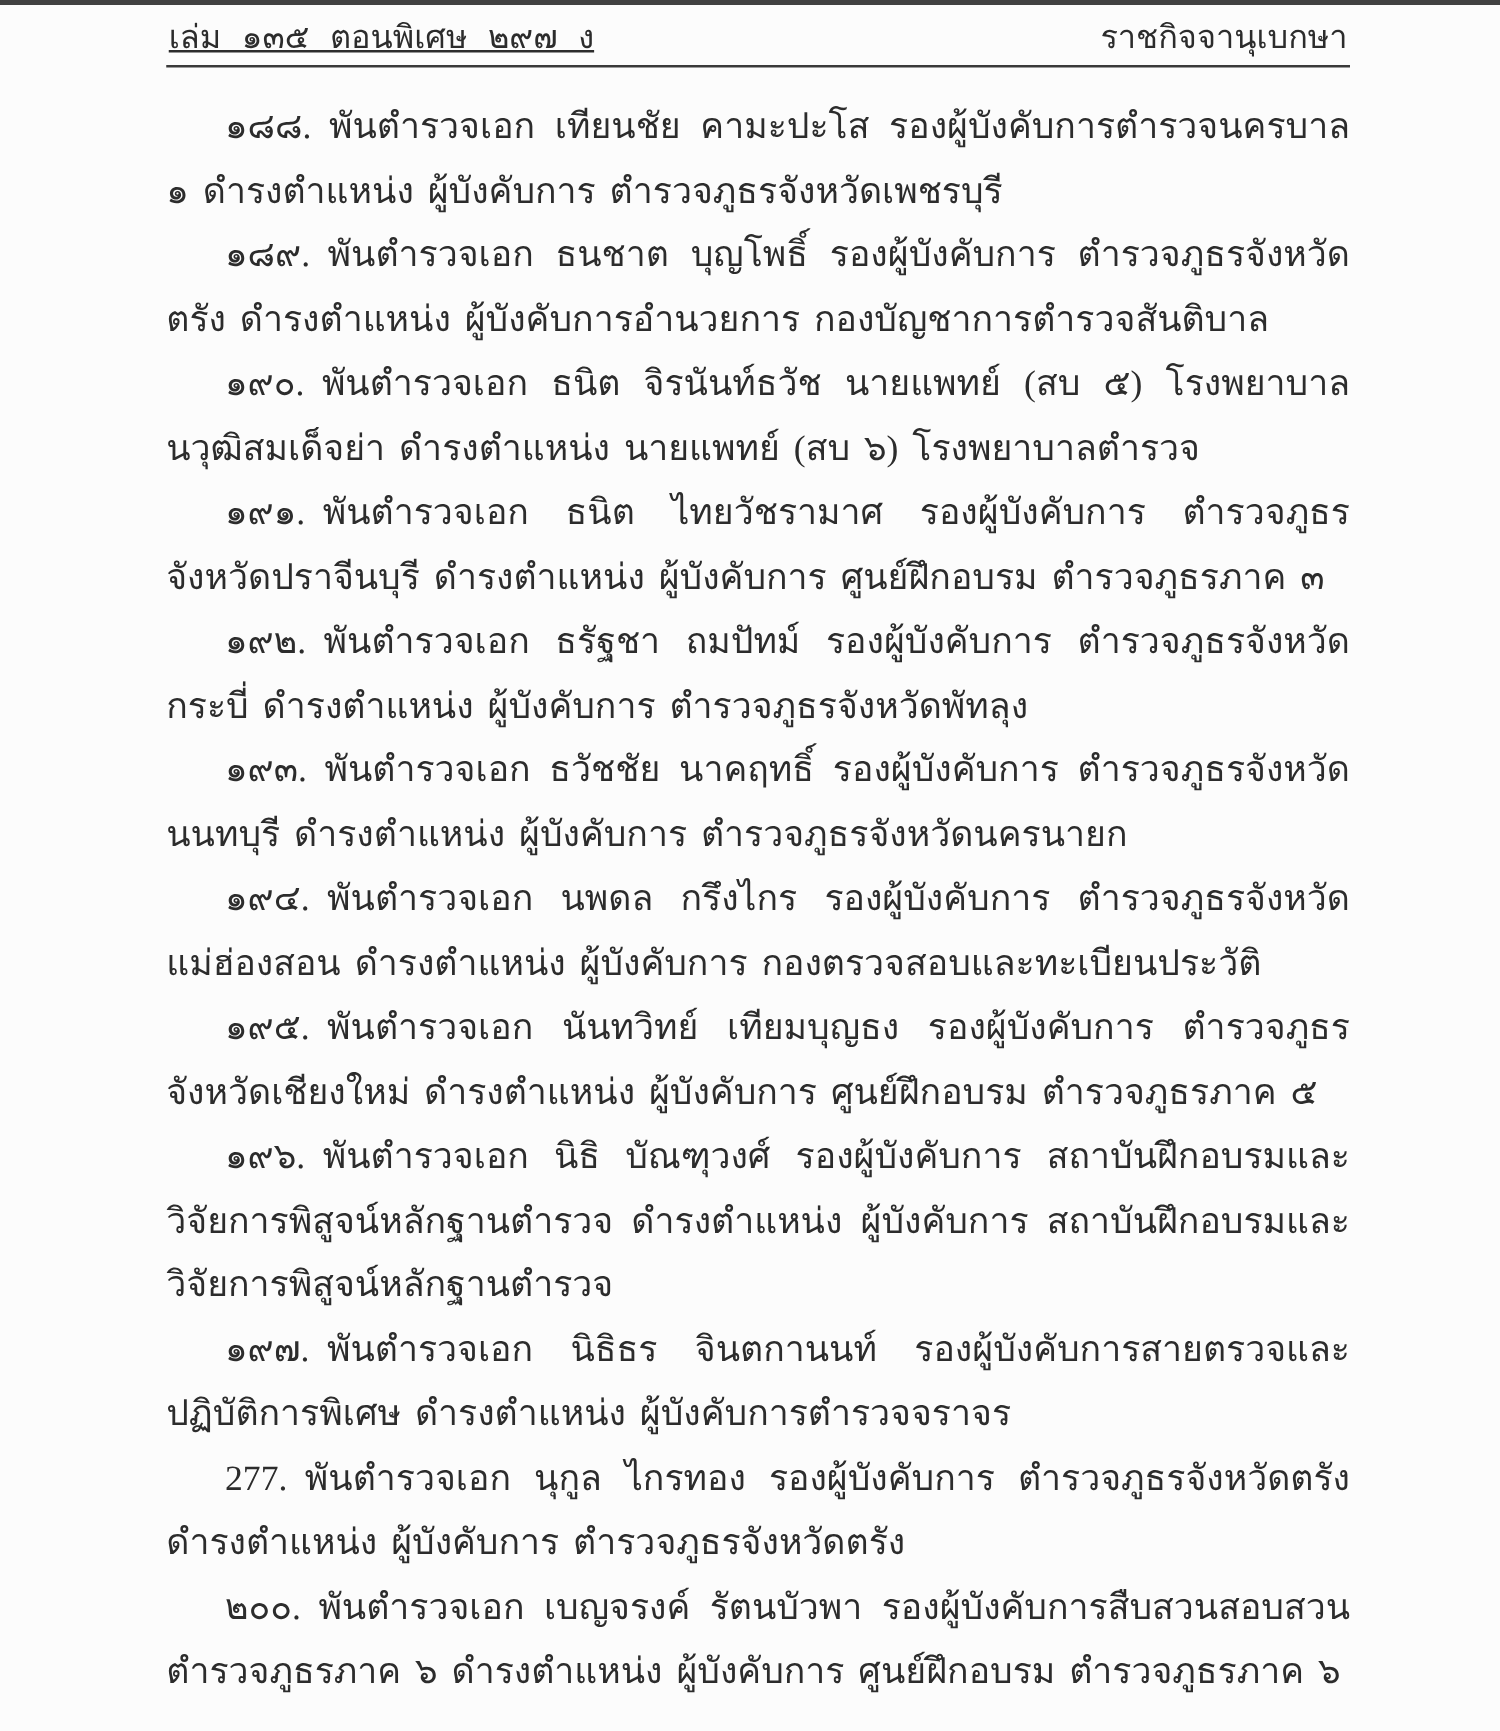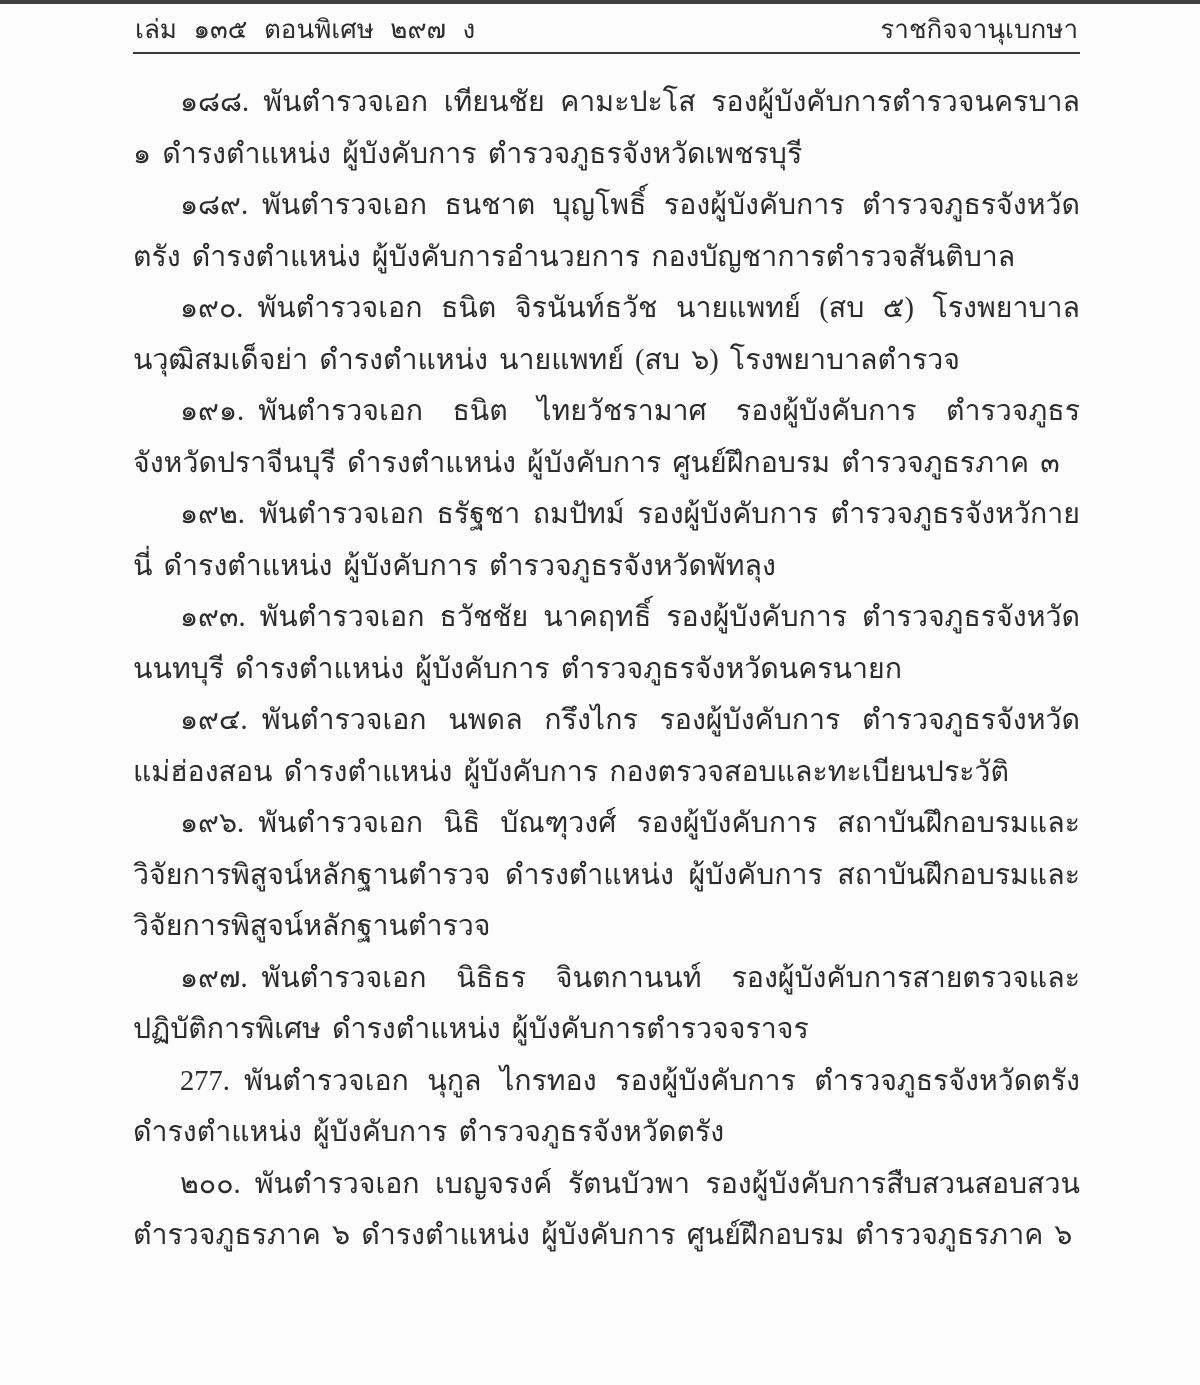--- a/index.html
+++ b/index.html
@@ -24,21 +24,21 @@
     display: flex;
     justify-content: space-between;
     align-items: baseline;
     font-size: 26px;
     line-height: 32px;
     border-bottom: 2px solid #3a3a3a;
     padding: 2px 2px 6px 2px;
     word-spacing: 10px;
     white-space: nowrap;
   }
-  .gazette-header .hdr-left   { text-align: left; }
+  .gazette-header .hdr-left   { text-align: left; text-decoration: underline; }
   .gazette-header .hdr-center { text-align: center; }
   .gazette-header .hdr-right  { text-align: right; }
   .doc-body {
     padding-top: 22px;
     font-size: 28.5px;
     line-height: 51.5px;
   }
   .entry {
     margin: 0;
     text-indent: 47px;
@@ -72,31 +72,34 @@
 
   <p class="entry">
     <span class="entry-number">๑๙๐.</span><span class="entry-text">พันตำรวจเอก ธนิต จิรนันท์ธวัช นายแพทย์ (สบ ๕) โรงพยาบาลนวุฒิสมเด็จย่า ดำรงตำแหน่ง นายแพทย์ (สบ ๖) โรงพยาบาลตำรวจ</span>
   </p>
 
   <p class="entry">
     <span class="entry-number">๑๙๑.</span><span class="entry-text">พันตำรวจเอก ธนิต ไทยวัชรามาศ รองผู้บังคับการ ตำรวจภูธรจังหวัดปราจีนบุรี ดำรงตำแหน่ง ผู้บังคับการ ศูนย์ฝึกอบรม ตำรวจภูธรภาค ๓</span>
   </p>
 
   <p class="entry">
-    <span class="entry-number">๑๙๒.</span><span class="entry-text">พันตำรวจเอก ธรัฐชา ถมปัทม์ รองผู้บังคับการ ตำรวจภูธรจังหวักายนี่ ดำรงตำแหน่ง ผู้บังคับการ ตำรวจภูธรจังหวัดพัทลุง</span>
+    <span class="entry-number">๑๙๒.</span><span class="entry-text">พันตำรวจเอก ธรัฐชา ถมปัทม์ รองผู้บังคับการ ตำรวจภูธรจังหวัดกระบี่ ดำรงตำแหน่ง ผู้บังคับการ ตำรวจภูธรจังหวัดพัทลุง</span>
   </p>
 
   <p class="entry">
     <span class="entry-number">๑๙๓.</span><span class="entry-text">พันตำรวจเอก ธวัชชัย นาคฤทธิ์ รองผู้บังคับการ ตำรวจภูธรจังหวัดนนทบุรี ดำรงตำแหน่ง ผู้บังคับการ ตำรวจภูธรจังหวัดนครนายก</span>
   </p>
 
   <p class="entry">
     <span class="entry-number">๑๙๔.</span><span class="entry-text">พันตำรวจเอก นพดล กรึงไกร รองผู้บังคับการ ตำรวจภูธรจังหวัดแม่ฮ่องสอน ดำรงตำแหน่ง ผู้บังคับการ กองตรวจสอบและทะเบียนประวัติ</span>
   </p>
 
+  <p class="entry">
+    <span class="entry-number">๑๙๕.</span><span class="entry-text">พันตำรวจเอก นันทวิทย์ เทียมบุญธง รองผู้บังคับการ ตำรวจภูธรจังหวัดเชียงใหม่ ดำรงตำแหน่ง ผู้บังคับการ ศูนย์ฝึกอบรม ตำรวจภูธรภาค ๕</span>
+  </p>
 
   <p class="entry">
     <span class="entry-number">๑๙๖.</span><span class="entry-text">พันตำรวจเอก นิธิ บัณฑุวงศ์ รองผู้บังคับการ สถาบันฝึกอบรมและวิจัยการพิสูจน์หลักฐานตำรวจ ดำรงตำแหน่ง ผู้บังคับการ สถาบันฝึกอบรมและวิจัยการพิสูจน์หลักฐานตำรวจ</span>
   </p>
 
   <p class="entry">
     <span class="entry-number">๑๙๗.</span><span class="entry-text">พันตำรวจเอก นิธิธร จินตกานนท์ รองผู้บังคับการสายตรวจและปฏิบัติการพิเศษ ดำรงตำแหน่ง ผู้บังคับการตำรวจจราจร</span>
   </p>
 
   <p class="entry">

